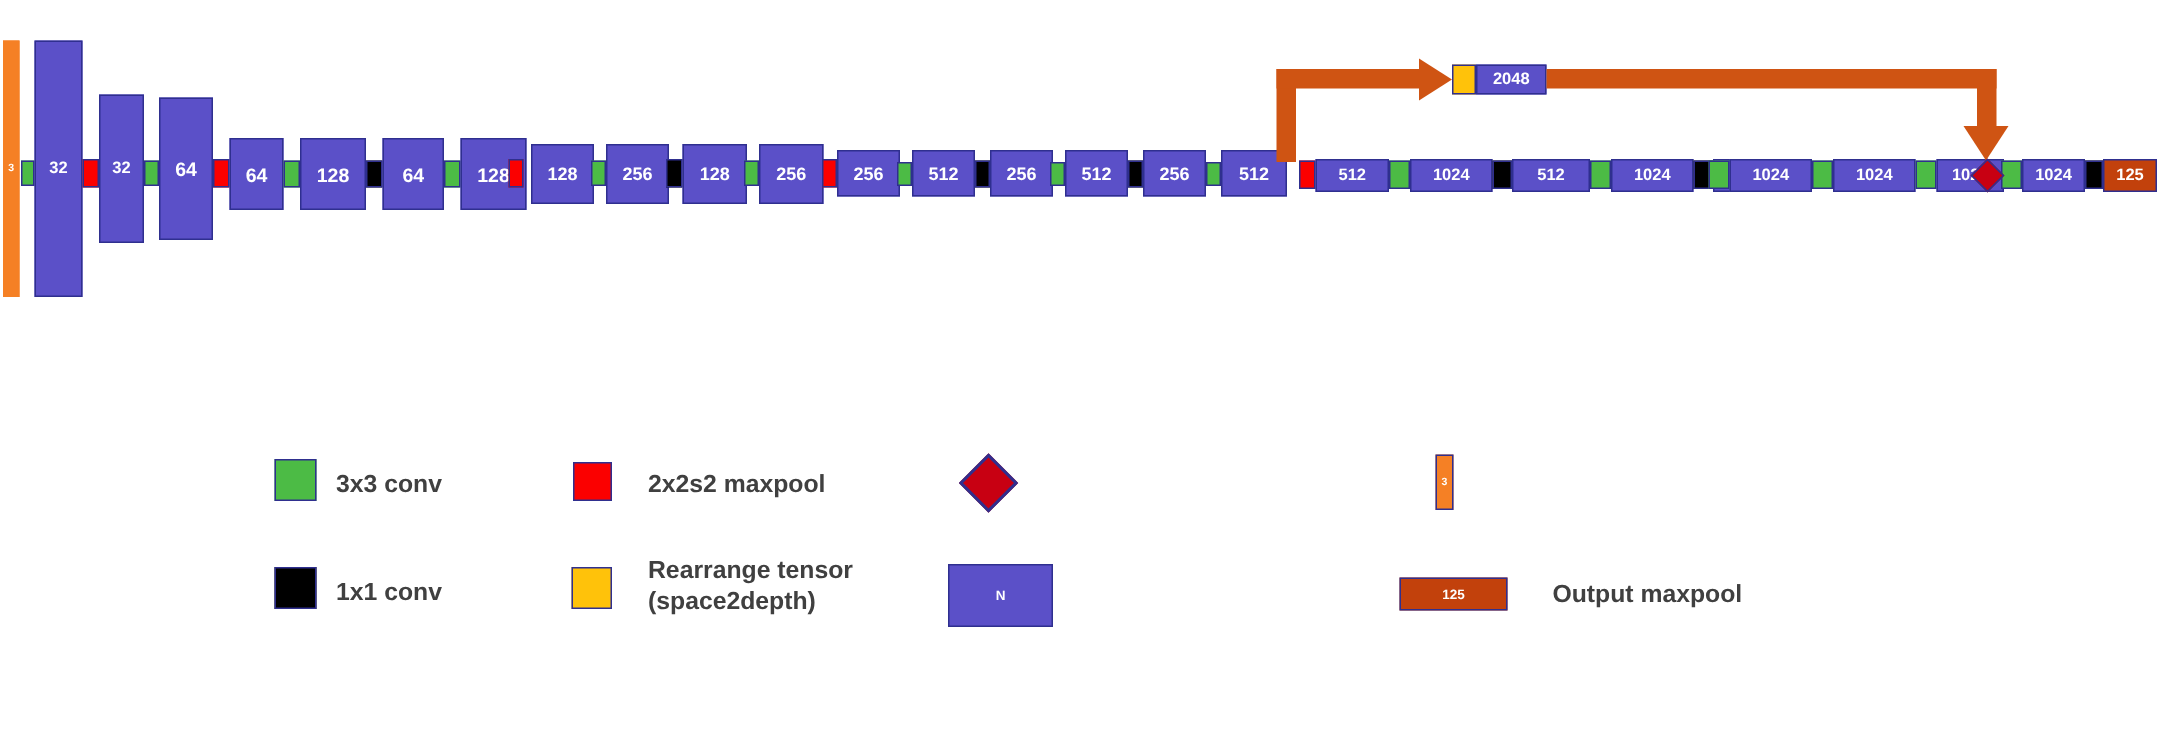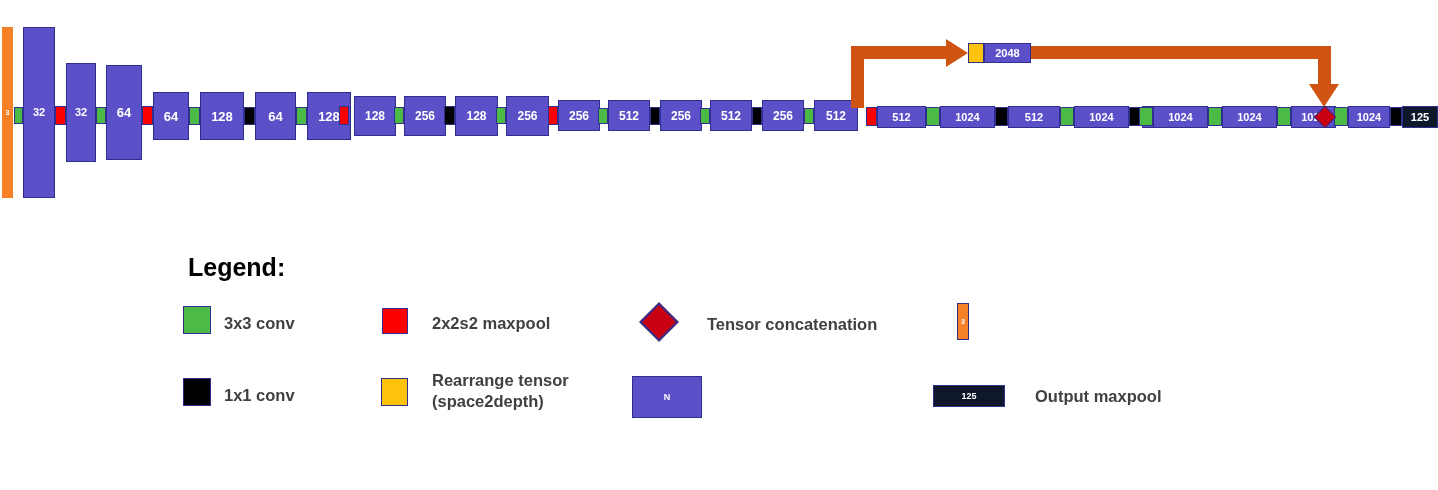--- a/index.html
+++ b/index.html
@@ -32,21 +32,21 @@
     line-height: 1;
     white-space: nowrap;
     text-align: right;
   }
   .feat   { background: #5b50c8; }
   .conv3  { background: #4cbb45; }
   .conv1  { background: #000000; border-color: #2f2f8f; }
   .pool   { background: #fb0000; }
   .rearr  { background: #ffc20a; }
   .input  { background: #f58025; border-color: #f58025; }
-  .output { background: #0f172a; }
+  .output { background: #c2410c; }
 
   .concat {
     position: absolute;
     background: #c80012;
     border: 1.2px solid #2f2f8f;
     transform: rotate(45deg);
     box-sizing: border-box;
   }
 
   .skip-seg { position: absolute; background: #cf5413; }
@@ -170,37 +170,35 @@
   <div class="arrow-right" style="left:946px; top:38.5px;"></div>
   <div class="blk rearr" style="left:968px; top:43px; width:16px; height:20px;"></div>
   <div class="blk feat" style="left:984px; top:43px; width:47px; height:20px; font-size:11px;">2048</div>
   <div class="skip-seg" style="left:1031px; top:46px; width:300px; height:13px;"></div>
   <div class="skip-seg" style="left:1318px; top:46px; width:13px; height:40px;"></div>
   <div class="arrow-down" style="left:1309px; top:84px;"></div>
 
   <div class="concat" style="left:1317px; top:109px; width:16px; height:16px;"></div>
 
   <div id="legend">
-    <div class="legend-title">Legend:</div>
 
     <div class="lg-swatch conv3" style="left:183px; top:306px; width:28px; height:28px;"></div>
     <div class="lg-label" style="left:224px; top:313px;">3x3 conv</div>
 
     <div class="lg-swatch conv1" style="left:183px; top:378px; width:28px; height:28px;"></div>
     <div class="lg-label" style="left:224px; top:385px;">1x1 conv</div>
 
     <div class="lg-swatch pool" style="left:382px; top:308px; width:26px; height:26px;"></div>
     <div class="lg-label" style="left:432px; top:313px;">2x2s2 maxpool</div>
 
     <div class="lg-swatch rearr" style="left:381px; top:378px; width:27px; height:28px;"></div>
     <div class="lg-label" style="left:432px; top:370px;">Rearrange tensor
 (space2depth)</div>
 
     <div class="lg-diamond" style="left:645px; top:308px; width:28px; height:28px;"></div>
-    <div class="lg-label" style="left:707px; top:314px;">Tensor concatenation</div>
 
     <div class="lg-mini-text feat" style="left:632px; top:376px; width:70px; height:42px; font-size:9px;">N</div>
 
     <div class="lg-mini-text input" style="left:957px; top:303px; width:12px; height:37px; font-size:7px;">3</div>
 
     <div class="lg-mini-text output" style="left:933px; top:385px; width:72px; height:22px; font-size:9px;">125</div>
     <div class="lg-label" style="left:1035px; top:386px;">Output maxpool</div>
   </div>
 </div>
 

